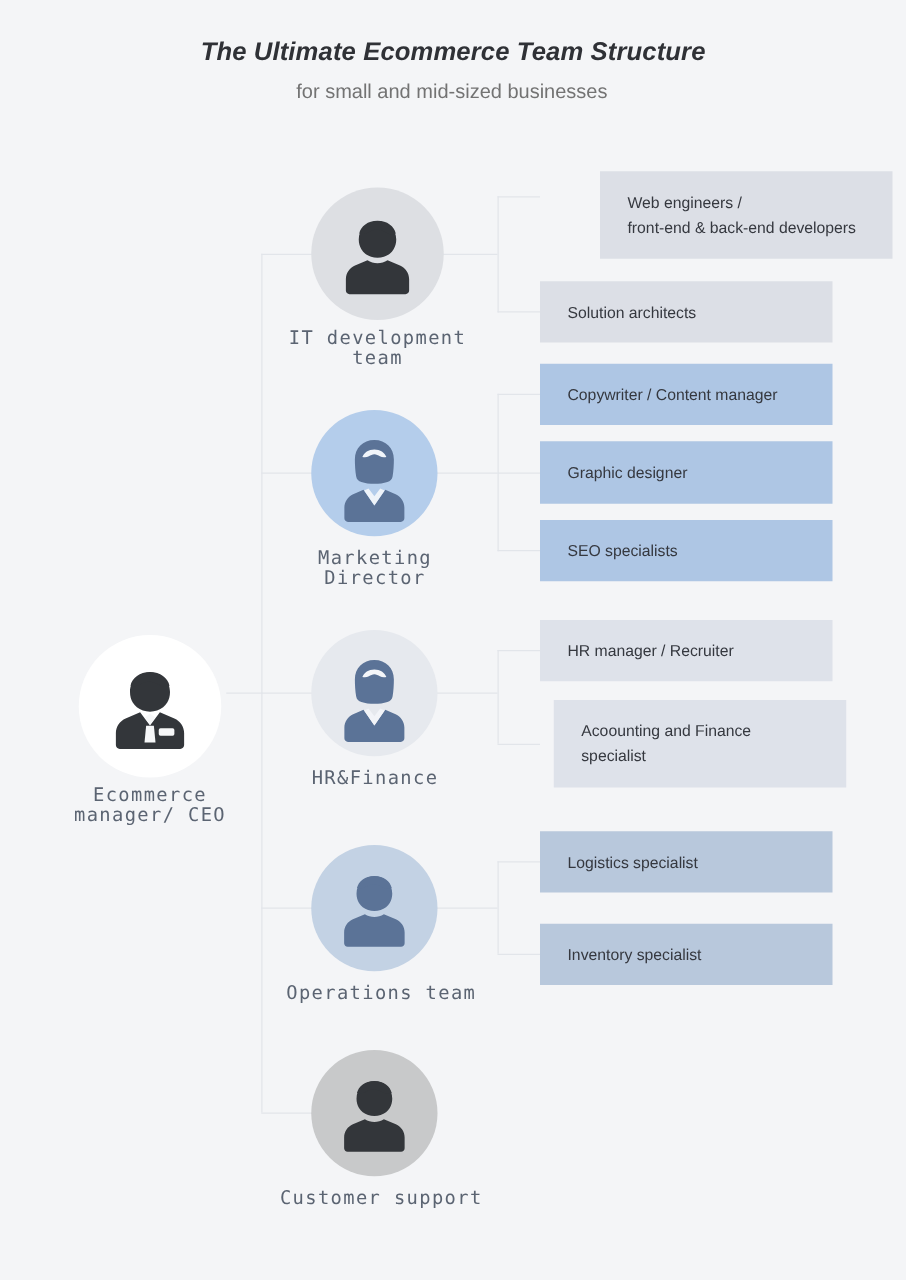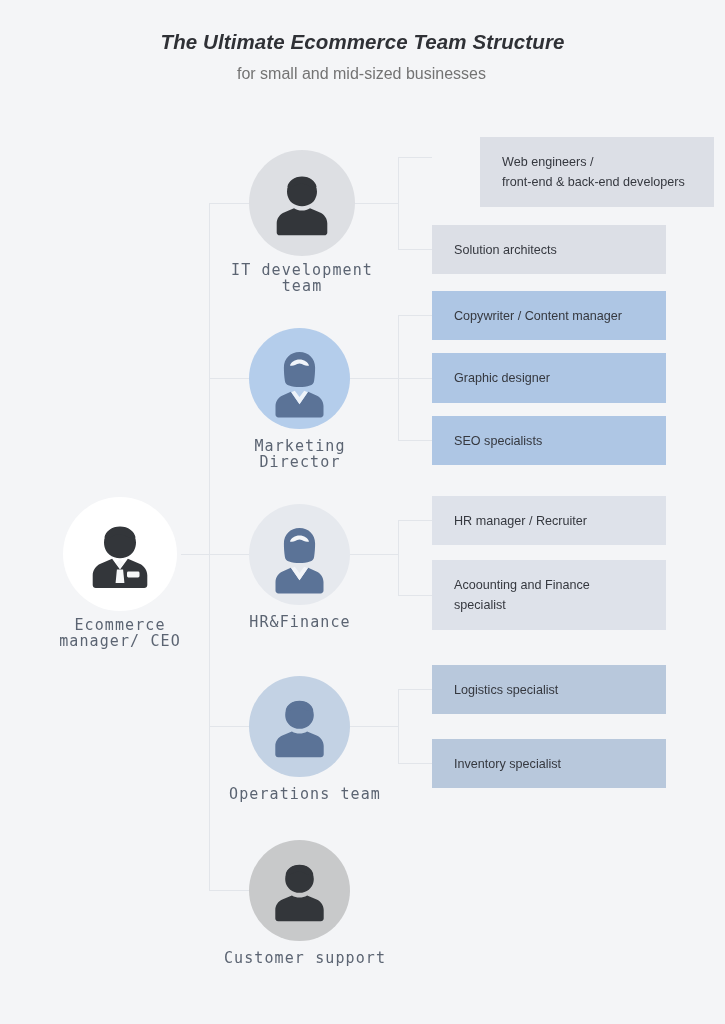--- a/index.html
+++ b/index.html
@@ -122,21 +122,21 @@
   <div class="conn h" style="left:349px; top:554px; width:49px;"></div>
   <div class="conn v" style="left:398px; top:520px; height:75px;"></div>
   <div class="conn h" style="left:398px; top:520px; width:34px;"></div>
   <div class="conn h" style="left:398px; top:595px; width:34px;"></div>
 
   <div class="conn h" style="left:349px; top:726px; width:49px;"></div>
   <div class="conn v" style="left:398px; top:689px; height:74px;"></div>
   <div class="conn h" style="left:398px; top:689px; width:34px;"></div>
   <div class="conn h" style="left:398px; top:763px; width:34px;"></div>
 
-  <div class="node" style="left:63px; top:497px;">
+  <div class="node" style="left:63px; top:508px;">
     <div class="avatar" style="width:114px; height:114px; background:#ffffff;">
       <svg width="114" height="114" viewBox="0 0 114 114">
         <path fill="#33363a" d="M57 30c-9.2 0-16 6.8-16 15.6 0 3.2.8 6 2.2 8.4.9 1.5 2 2.8 3.3 3.8 2.8 2.2 6.5 3.5 10.5 3.5s7.7-1.3 10.5-3.5c1.3-1 2.4-2.3 3.3-3.8 1.4-2.4 2.2-5.2 2.2-8.4C73 36.8 66.2 30 57 30z"></path>
         <path fill="#33363a" d="M41.4 40.5c1.3-6.2 7.4-10.9 15.6-10.9s14.3 4.7 15.6 10.9c-1.2.6-2.8.9-4.6.6-3-.5-4.6-2.4-8.6-3.4-5.2-1.3-8.4 1-11.6 2.4-2.6 1.1-4.8 1-6.4.4z"></path>
         <path fill="#33363a" d="M37.5 66.8c-4.6 2-7.8 6.5-7.8 11.7V88c0 1.7 1.4 3.1 3.1 3.1h48.4c1.7 0 3.1-1.4 3.1-3.1V78.5c0-5.2-3.2-9.7-7.8-11.7l-11.6-5-7.9 10.6-7.9-10.6-11.6 5z"></path>
         <path fill="#f6f7f8" d="M57 62.8l-4.1 3.2 4.1 5.6 4.1-5.6z"></path>
         <path fill="#f6f7f8" d="M53.9 72.6h6.2l1.3 13.4h-8.8z"></path>
         <rect x="64" y="74.5" width="12.5" height="6" rx="1.4" fill="#f6f7f8"></rect>
       </svg>
     </div>
@@ -217,21 +217,21 @@
   <div class="role-box" style="left:432px; top:353px; width:234px; height:50px; background:#aec6e4;">
     <span>Graphic designer</span>
   </div>
   <div class="role-box" style="left:432px; top:416px; width:234px; height:49px; background:#aec6e4;">
     <span>SEO specialists</span>
   </div>
 
   <div class="role-box" style="left:432px; top:496px; width:234px; height:49px; background:#dee2ea;">
     <span>HR manager / Recruiter</span>
   </div>
-  <div class="role-box" style="left:432px; top:560px; width:234px; height:70px; background:#dee2ea;">
+  <div class="role-box" style="left:443px; top:560px; width:234px; height:70px; background:#dee2ea;">
     <span>Acoounting and Finance
 specialist</span>
   </div>
 
   <div class="role-box" style="left:432px; top:665px; width:234px; height:49px; background:#b8c8dc;">
     <span>Logistics specialist</span>
   </div>
   <div class="role-box" style="left:432px; top:739px; width:234px; height:49px; background:#b8c8dc;text-align:right;">
     <span>Inventory specialist</span>
   </div>

